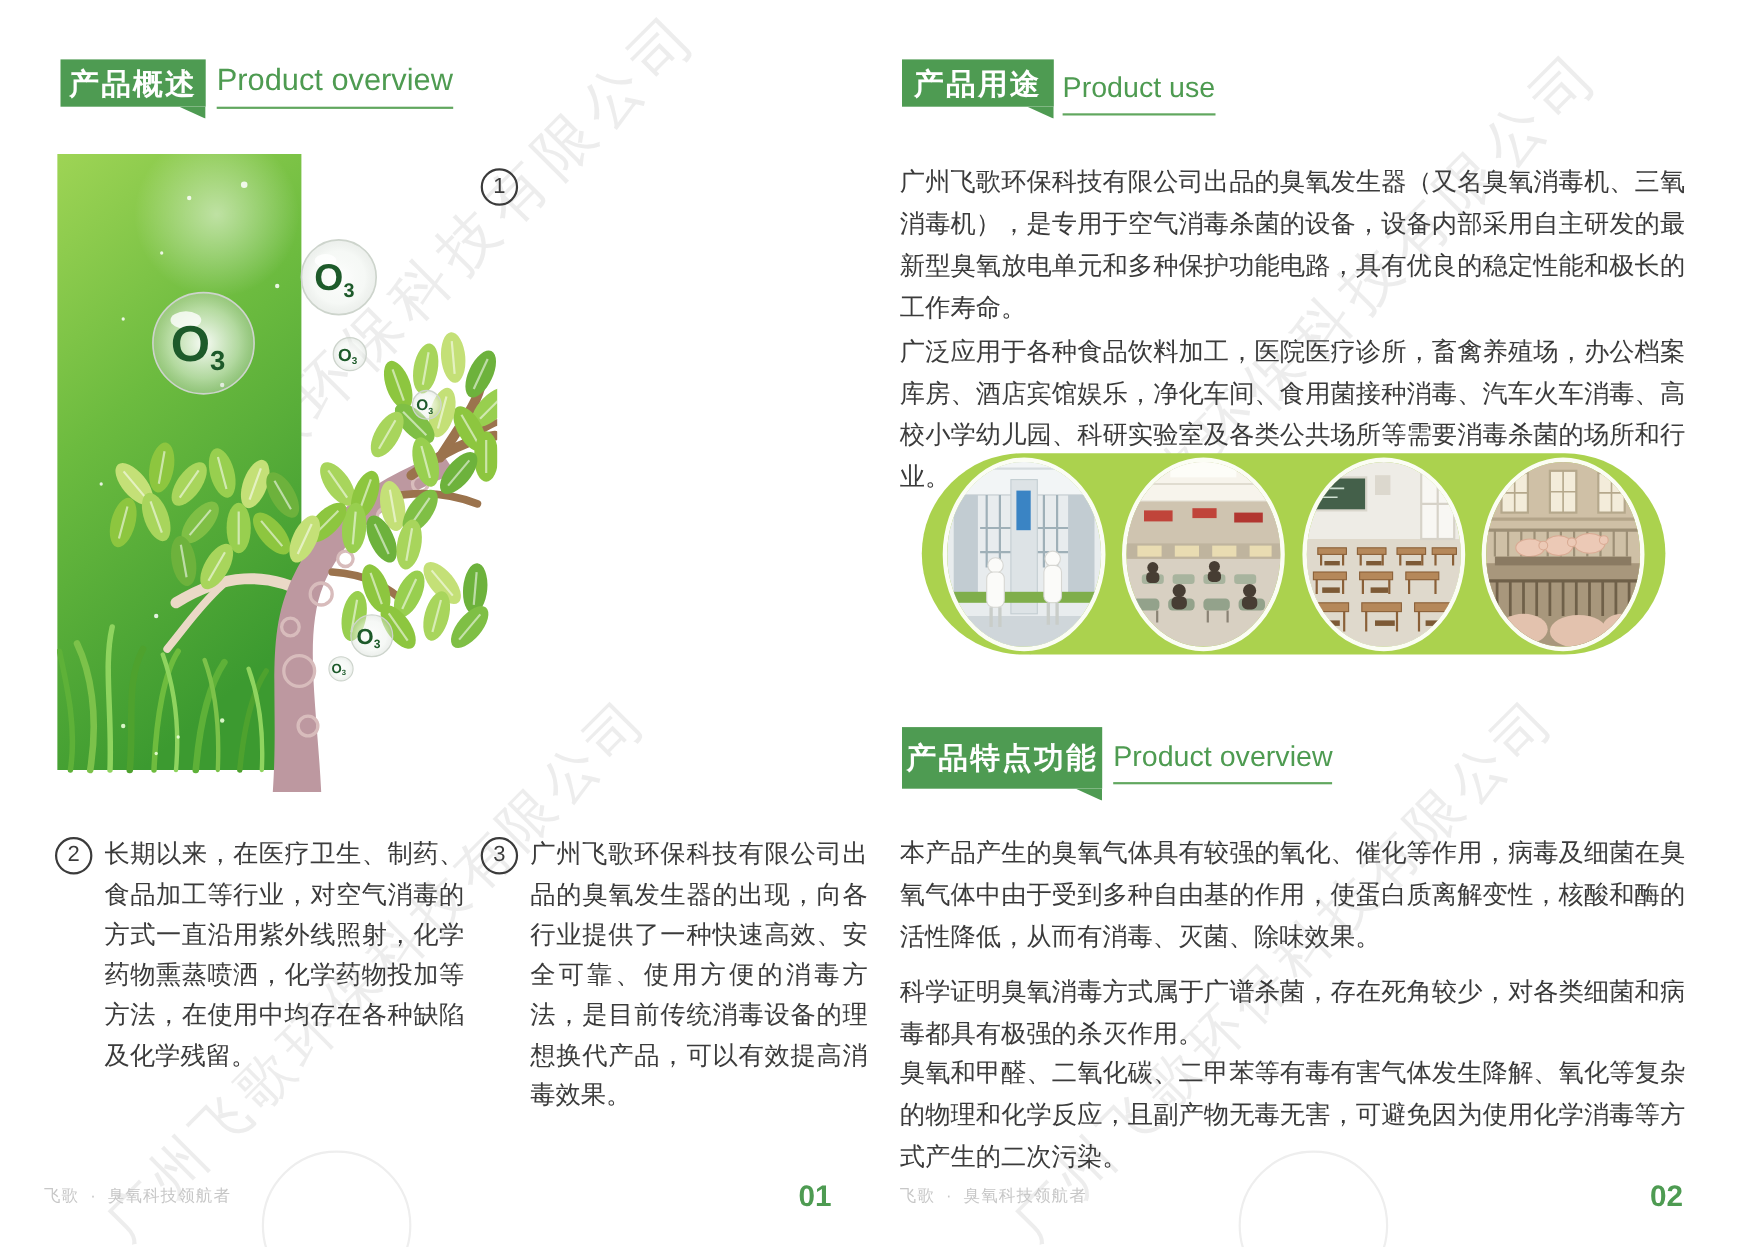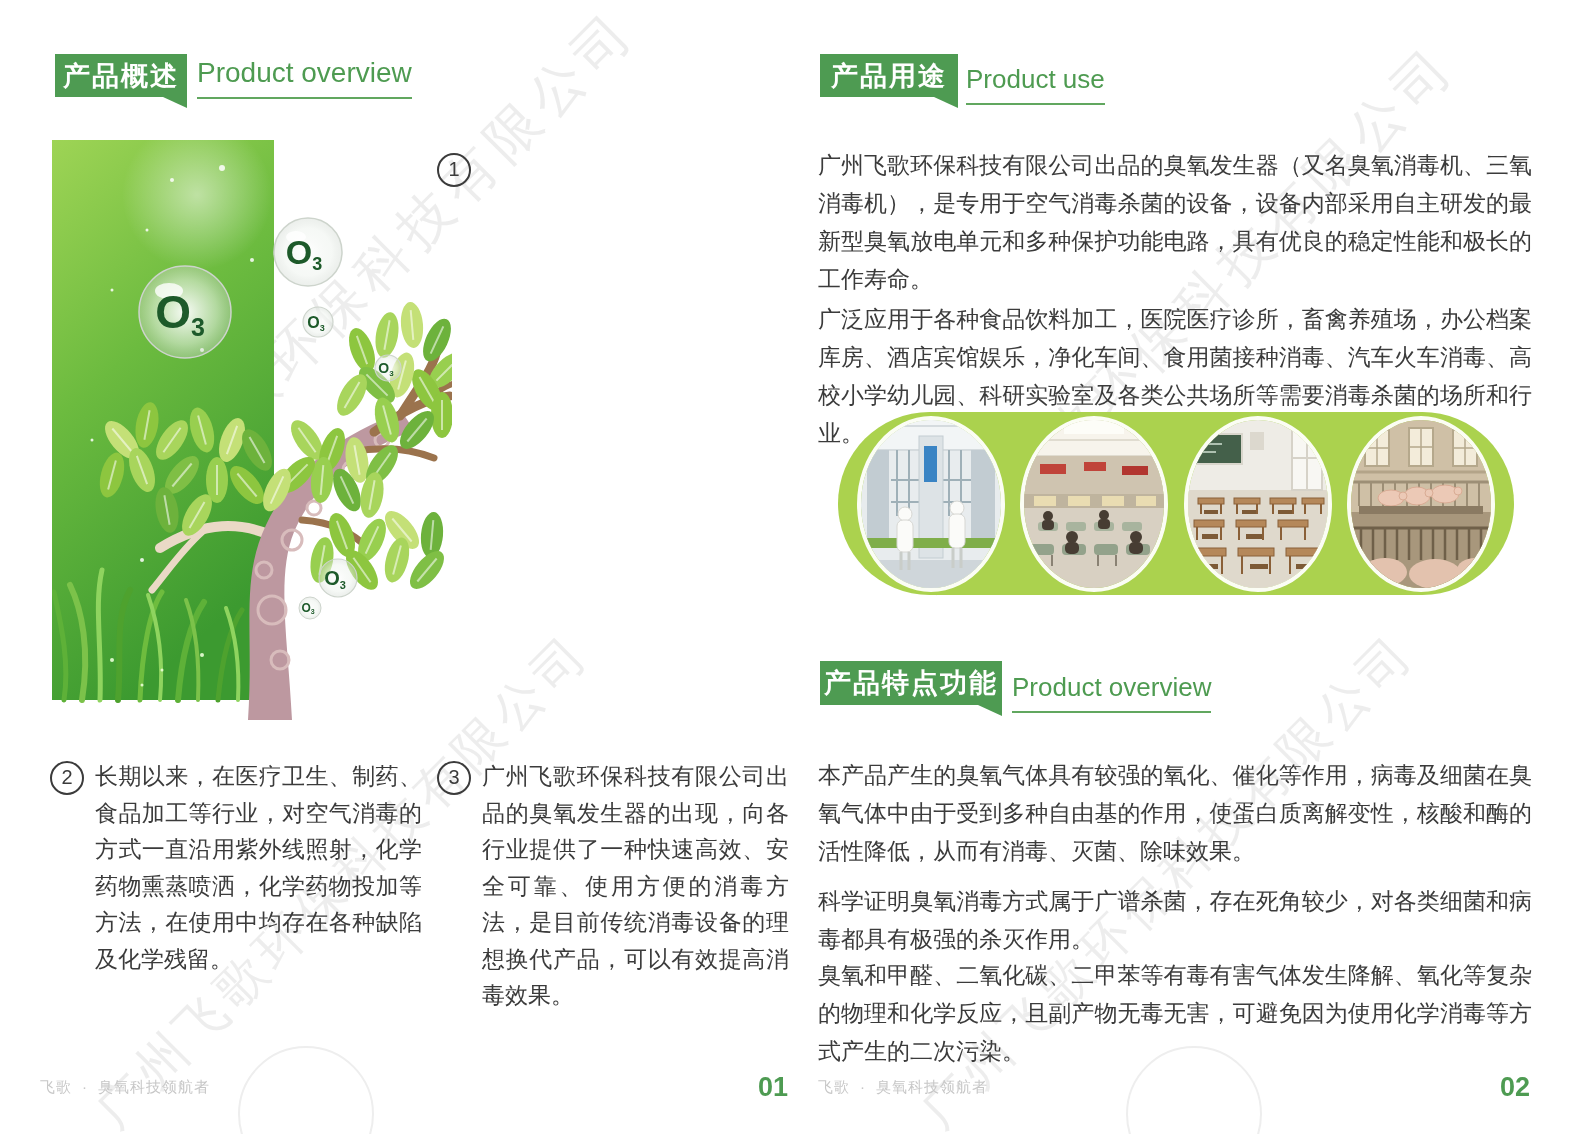--- a/index.html
+++ b/index.html
@@ -359,33 +359,33 @@
           </g>
         <g fill="#e3c2ae">
             <ellipse cx="34" cy="152" rx="22" ry="14"></ellipse>
             <ellipse cx="84" cy="154" rx="26" ry="15"></ellipse>
             <ellipse cx="124" cy="150" rx="18" ry="12"></ellipse>
           </g>
       </svg>
     </div>
   </div>
 
-  <div class="badge" style="left:820px;top:661px;width:182px;height:44px;">产品特点功能</div>
+  <div class="badge" style="left:820px;top:661px;width:182px;height:56px;">产品特点功能</div>
   <div class="enlabel med" style="left:1012px;top:672px;">Product overview</div>
 
   <p class="para" style="top:756px;">本产品产生的臭氧气体具有较强的氧化、催化等作用，病毒及细菌在臭氧气体中由于受到多种自由基的作用，使蛋白质离解变性，核酸和酶的活性降低，从而有消毒、灭菌、除味效果。</p>
   <p class="para" style="top:882px;">科学证明臭氧消毒方式属于广谱杀菌，存在死角较少，对各类细菌和病毒都具有极强的杀灭作用。</p>
   <p class="para" style="top:958px;font-family:Liberation Mono, monospace;">臭氧和甲醛、二氧化碳、二甲苯等有毒有害气体发生降解、氧化等复杂的物理和化学反应，且副产物无毒无害，可避免因为使用化学消毒等方式产生的二次污染。</p>
 
   <div class="arc" style="left:238px;top:1046px;"></div>
   <div class="arc" style="left:1126px;top:1046px;"></div>
 
   <div class="foot" style="left:40px;top:1078px;">
     <span>飞歌</span><span class="dot">·</span><span>臭氧科技领航者</span>
   </div>
-  <div class="pagenum" style="left:720px;top:1072px;text-align:right;">01</div>
+  <div class="pagenum" style="left:688px;top:1072px;text-align:right;">01</div>
 
   <div class="foot" style="left:818px;top:1078px;">
     <span>飞歌</span><span class="dot">·</span><span>臭氧科技领航者</span>
   </div>
   <div class="pagenum" style="left:1462px;top:1072px;">02</div>
 
 </div>
 
 </body></html>

